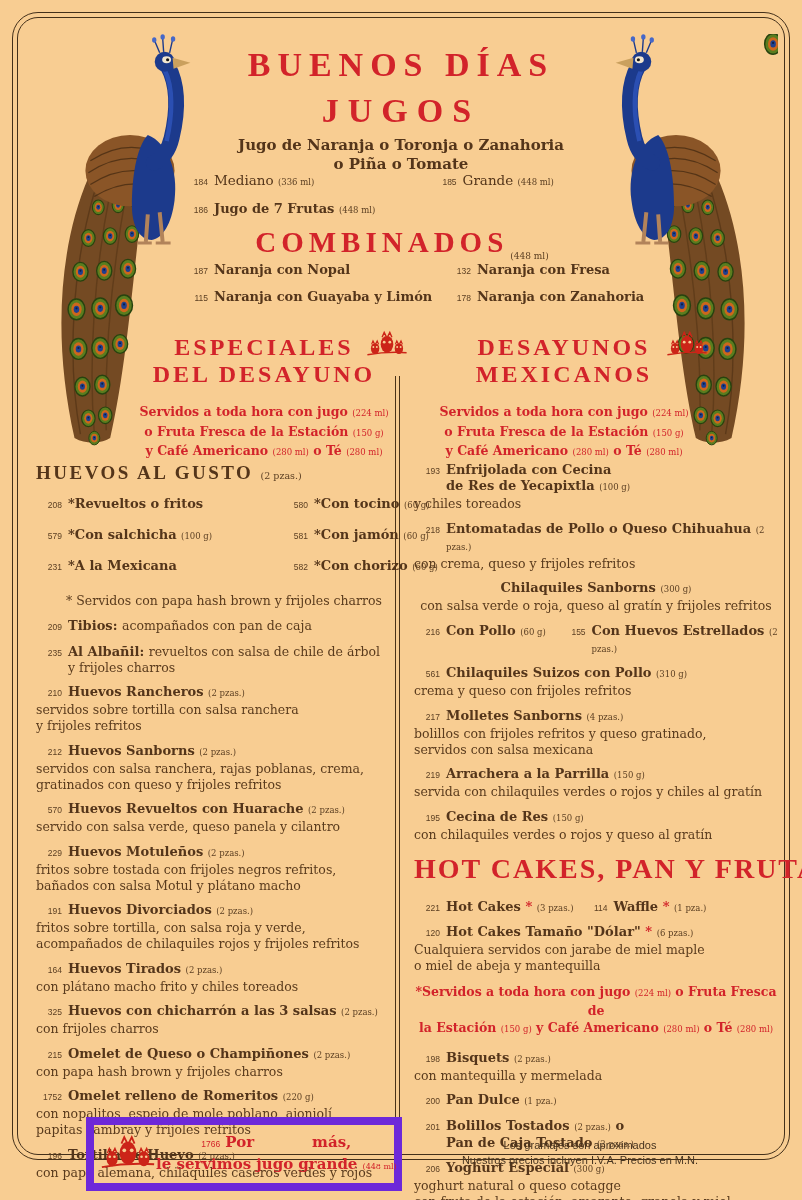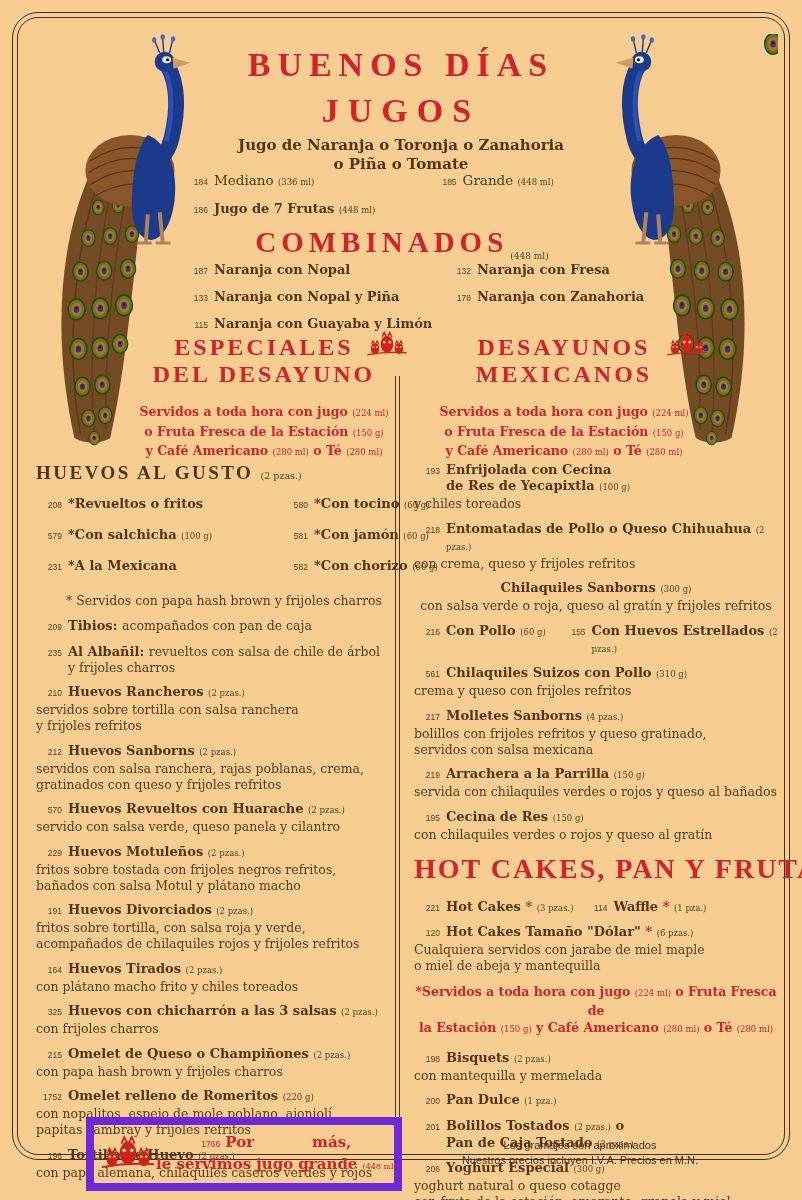--- a/index.html
+++ b/index.html
@@ -250,26 +250,20 @@
   <div class="combi-cols">
     <div>
         <div class="mi">
           <div class="tl">
             <span class="code">187</span>
             <span class="nm">Naranja con Nopal</span>
           </div>
         </div>
         <div class="mi">
           <div class="tl">
-            <span class="code">133</span>
-            <span class="nm">Naranja con Nopal y Piña</span>
-          </div>
-        </div>
-        <div class="mi">
-          <div class="tl">
             <span class="code">115</span>
             <span class="nm">Naranja con Guayaba y Limón</span>
           </div>
         </div>
       </div>
     <div>
         <div class="mi">
           <div class="tl">
             <span class="code">132</span>
             <span class="nm">Naranja con Fresa</span>
@@ -516,21 +510,21 @@
             <span class="code">217</span>
             <span class="nm">Molletes Sanborns <span class="sz">(4 pzas.)</span></span>
           </div>
           <div class="ds">bolillos con frijoles refritos y queso gratinado,<br>servidos con salsa mexicana</div>
         </div>
         <div class="mi">
           <div class="tl">
             <span class="code">219</span>
             <span class="nm">Arrachera a la Parrilla <span class="sz">(150 g)</span></span>
           </div>
-          <div class="ds">servida con chilaquiles verdes o rojos y queso al bañados</div>
+          <div class="ds">servida con chilaquiles verdes o rojos y chiles al gratín</div>
         </div>
         <div class="mi">
           <div class="tl">
             <span class="code">195</span>
             <span class="nm">Cecina de Res <span class="sz">(150 g)</span></span>
           </div>
           <div class="ds">con chilaquiles verdes o rojos y queso al gratín</div>
         </div>
       </div>
 

